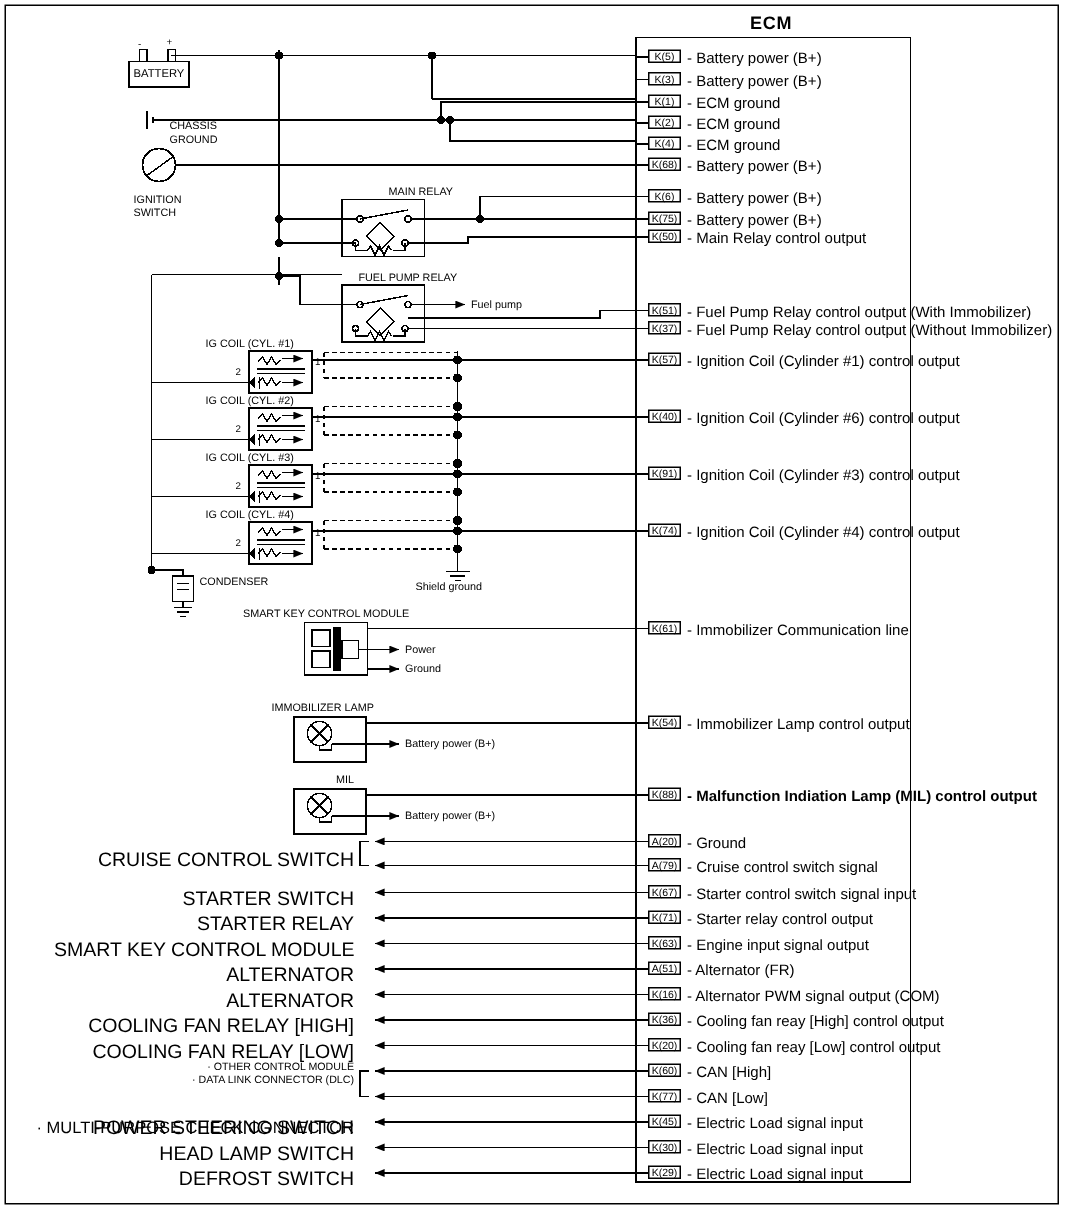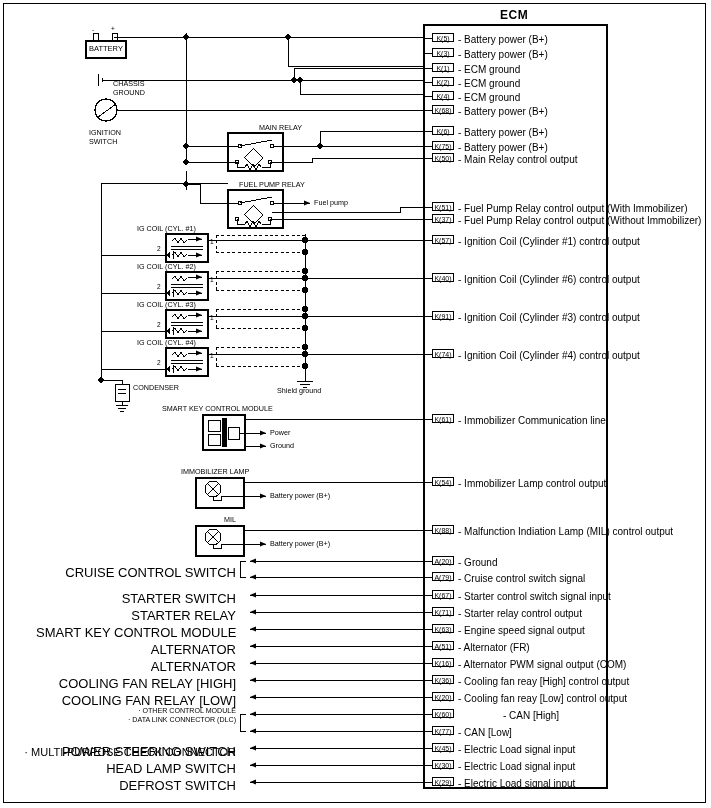--- a/index.html
+++ b/index.html
@@ -313,41 +313,41 @@
       <div class="txt pinlabel" style="left: 458px; top: 274px;">- Ignition Coil (Cylinder #6) control output</div>
       <div class="pinbox" style="left: 432px; top: 311px; min-width: 22px; padding: 0px 1px;">K(91)</div>
       <div class="txt pinlabel" style="left: 458px; top: 312px;">- Ignition Coil (Cylinder #3) control output</div>
       <div class="pinbox" style="left: 432px; top: 349px; min-width: 22px; padding: 0px 1px;">K(74)</div>
       <div class="txt pinlabel" style="left: 458px; top: 350px;">- Ignition Coil (Cylinder #4) control output</div>
       <div class="pinbox" style="left: 432px; top: 414px; min-width: 22px; padding: 0px 1px;">K(61)</div>
       <div class="txt pinlabel" style="left: 458px; top: 415px;">- Immobilizer Communication line</div>
       <div class="pinbox" style="left: 432px; top: 477px; min-width: 22px; padding: 0px 1px;">K(54)</div>
       <div class="txt pinlabel" style="left: 458px; top: 478px;">- Immobilizer Lamp control output</div>
       <div class="pinbox" style="left: 432px; top: 525px; min-width: 22px; padding: 0px 1px;">K(88)</div>
-      <div class="txt pinlabel" style="left: 458px; top: 526px;">- Malfunction Indiation Lamp (MIL) control output</div>
+      <div class="txt pinlabel" style="left: 458px; top: 526px; font-weight: bold;">- Malfunction Indiation Lamp (MIL) control output</div>
       <div class="pinbox" style="left: 432px; top: 556px; min-width: 22px; padding: 0px 1px;">A(20)</div>
       <div class="txt pinlabel" style="left: 458px; top: 557px;">- Ground</div>
       <div class="pinbox" style="left: 432px; top: 572px; min-width: 22px; padding: 0px 1px;">A(79)</div>
       <div class="txt pinlabel" style="left: 458px; top: 573px;">- Cruise control switch signal</div>
       <div class="pinbox" style="left: 432px; top: 590px; min-width: 22px; padding: 0px 1px;">K(67)</div>
       <div class="txt pinlabel" style="left: 458px; top: 591px;">- Starter control switch signal input</div>
       <div class="pinbox" style="left: 432px; top: 607px; min-width: 22px; padding: 0px 1px;">K(71)</div>
       <div class="txt pinlabel" style="left: 458px; top: 608px;">- Starter relay control output</div>
       <div class="pinbox" style="left: 432px; top: 624px; min-width: 22px; padding: 0px 1px;">K(63)</div>
-      <div class="txt pinlabel" style="left: 458px; top: 625px;">- Engine speed signal output</div>
+      <div class="txt pinlabel" style="left: 458px; top: 625px;">- Engine input signal output</div>
       <div class="pinbox" style="left: 432px; top: 641px; min-width: 22px; padding: 0px 1px;">A(51)</div>
       <div class="txt pinlabel" style="left: 458px; top: 642px;">- Alternator (FR)</div>
       <div class="pinbox" style="left: 432px; top: 658px; min-width: 22px; padding: 0px 1px;">K(16)</div>
       <div class="txt pinlabel" style="left: 458px; top: 659px;">- Alternator PWM signal output (COM)</div>
       <div class="pinbox" style="left: 432px; top: 675px; min-width: 22px; padding: 0px 1px;">K(36)</div>
       <div class="txt pinlabel" style="left: 458px; top: 676px;">- Cooling fan reay [High] control output</div>
       <div class="pinbox" style="left: 432px; top: 692px; min-width: 22px; padding: 0px 1px;">K(20)</div>
       <div class="txt pinlabel" style="left: 458px; top: 693px;">- Cooling fan reay [Low] control output</div>
       <div class="pinbox" style="left: 432px; top: 709px; min-width: 22px; padding: 0px 1px;">K(60)</div>
-      <div class="txt pinlabel" style="left: 458px; top: 710px; margin-left: 45px;">- CAN [High]</div>
+      <div class="txt pinlabel" style="left: 458px; top: 710px;">- CAN [High]</div>
       <div class="pinbox" style="left: 432px; top: 726px; min-width: 22px; padding: 0px 1px;">K(77)</div>
       <div class="txt pinlabel" style="left: 458px; top: 727px;">- CAN [Low]</div>
       <div class="pinbox" style="left: 432px; top: 743px; min-width: 22px; padding: 0px 1px;">K(45)</div>
       <div class="txt pinlabel" style="left: 458px; top: 744px;">- Electric Load signal input</div>
       <div class="pinbox" style="left: 432px; top: 760px; min-width: 22px; padding: 0px 1px;">K(30)</div>
       <div class="txt pinlabel" style="left: 458px; top: 761px;">- Electric Load signal input</div>
       <div class="pinbox" style="left: 432px; top: 777px; min-width: 22px; padding: 0px 1px;">K(29)</div>
       <div class="txt pinlabel" style="left: 458px; top: 778px;">- Electric Load signal input</div>
     </div>
 </div>

